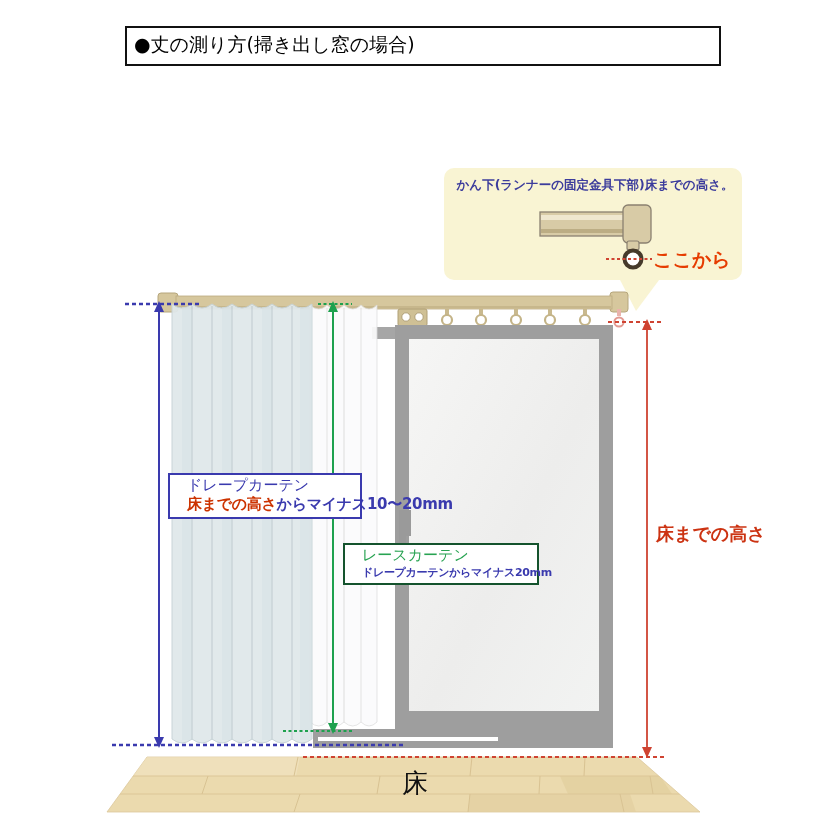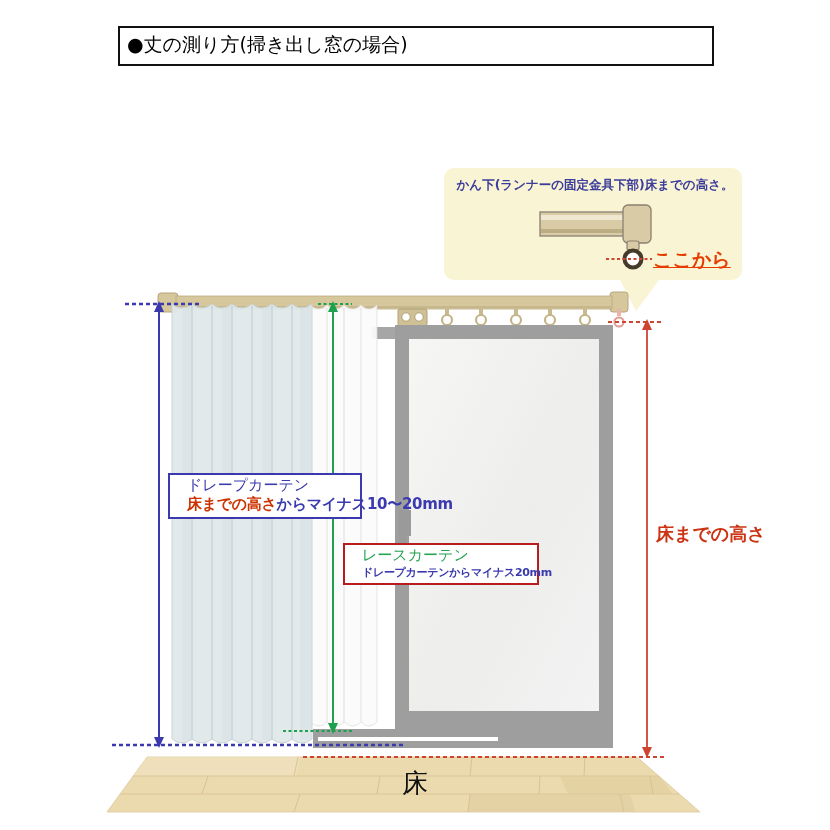--- a/index.html
+++ b/index.html
@@ -2,34 +2,34 @@
 <html><head>
 <meta charset="utf-8">
 <style>
   html,body{margin:0;padding:0;background:#fff;}
   body{width:830px;height:830px;position:relative;overflow:hidden;
        font-family:"DejaVu Sans","Liberation Sans",sans-serif;}
   .stage{position:absolute;left:0;top:0;width:830px;height:830px;}
   .stage svg{position:absolute;left:0;top:0;}
   .overlay{position:absolute;}
 
-  .inst-box{left:118px;top:26px;width:578px;border:2px solid #111;background:#fff;
+  .inst-box{left:125px;top:26px;width:578px;border:2px solid #111;background:#fff;
             padding:4px 7px 6px 7px;color:#000;font-size:19px;line-height:25.5px;white-space:nowrap;}
   .inst-box .line{height:25.5px;}
 
   .callout-text{left:452px;top:177px;width:286px;text-align:center;
                 font-size:12.5px;font-weight:bold;color:#3c3c9c;white-space:nowrap;}
-  .kokokara{left:653px;top:247px;font-size:19px;font-weight:bold;color:#e63c00;white-space:nowrap;text-decoration:underline;}
+  .kokokara{left:653px;top:247px;font-size:19px;font-weight:bold;color:#e63c00;white-space:nowrap;}
 
   .mlabel{background:#fff;padding:1px 5px 3px 17px;white-space:nowrap;}
   .drape-label{left:168px;top:473px;width:168px;border:2px solid #3a3aae;}
   .drape-label .t{font-size:15px;color:#3a3aae;}
   .drape-label .n{font-size:15px;font-weight:bold;letter-spacing:-0.3px;}
   .n .red{color:#cc3300;} .n .blu{color:#3a3aae;}
-  .lace-label{left:343px;top:543px;width:170px;border:2px solid #b91c1c;}
+  .lace-label{left:343px;top:543px;width:170px;border:2px solid #14532d;}
   .lace-label .t{font-size:15px;color:#28a352;}
   .lace-label .n{font-size:11px;font-weight:bold;color:#3a3aae;letter-spacing:-0.3px;}
 
   .floor-height{left:656px;top:522px;font-size:18px;font-weight:bold;color:#cc3312;white-space:nowrap;}
   .floor-label{left:380px;top:766px;width:70px;text-align:center;font-size:26px;color:#111;}
 </style>
 </head>
 <body>
 
 <div class="stage">

